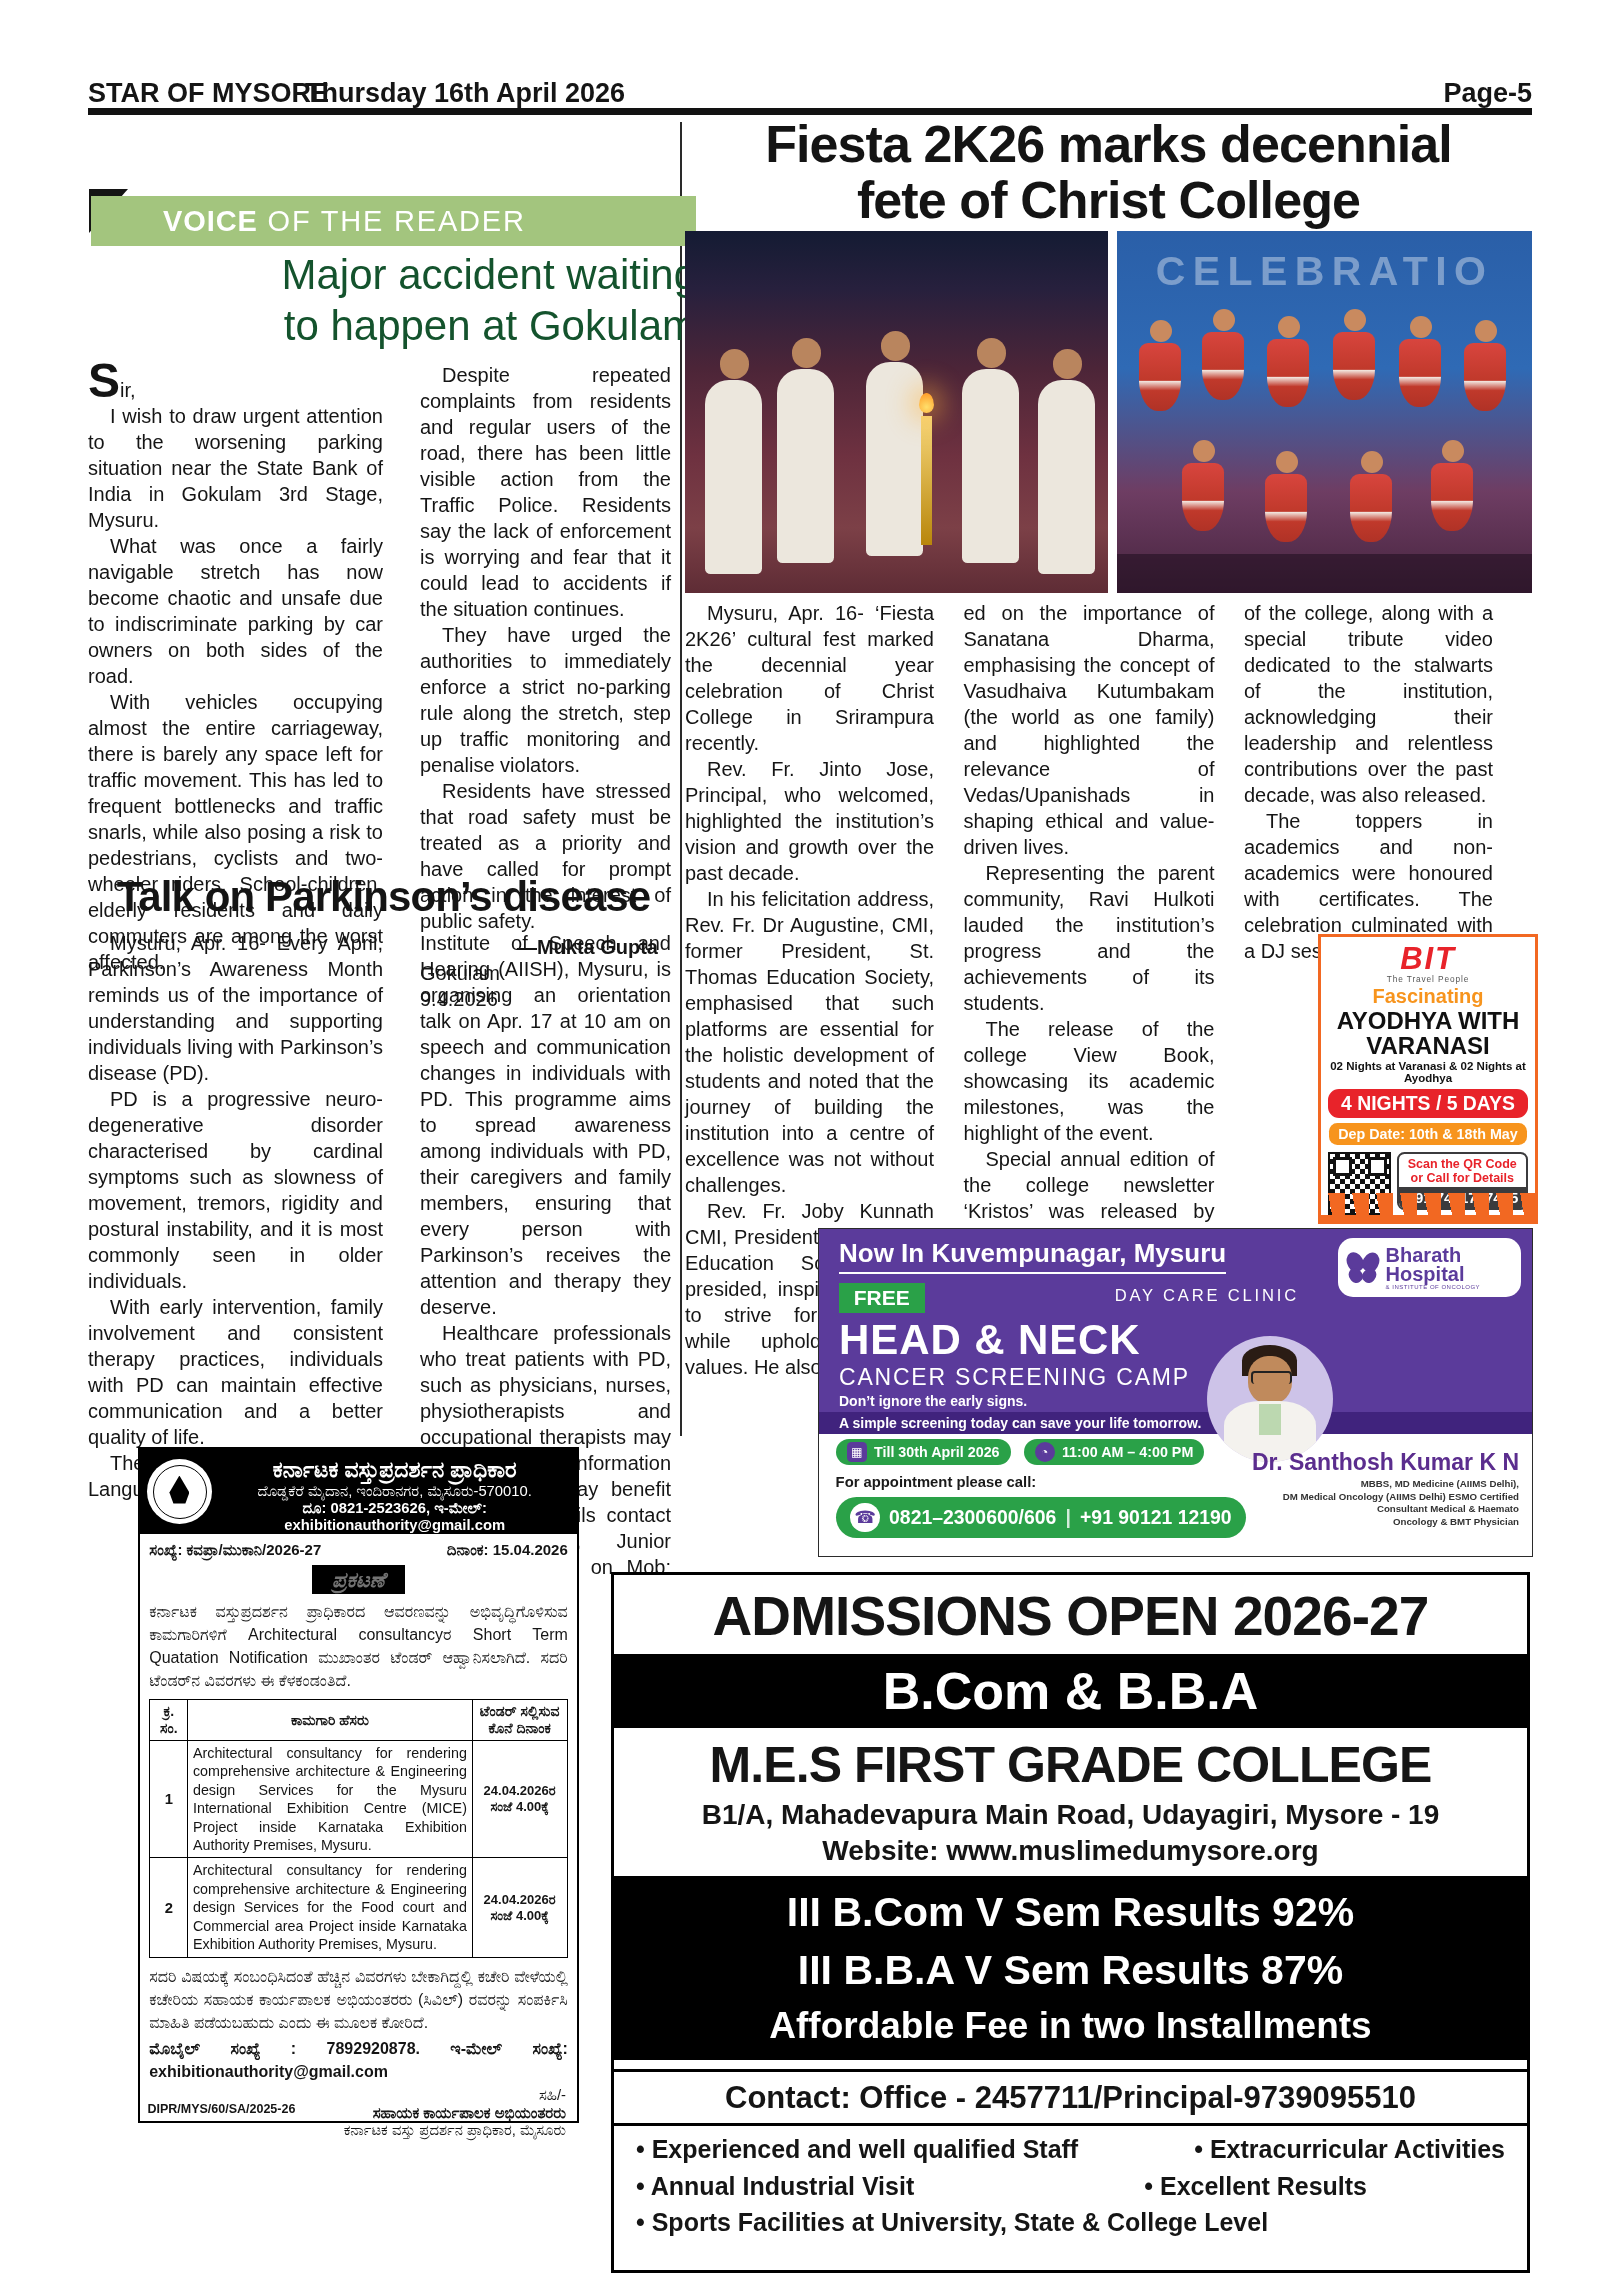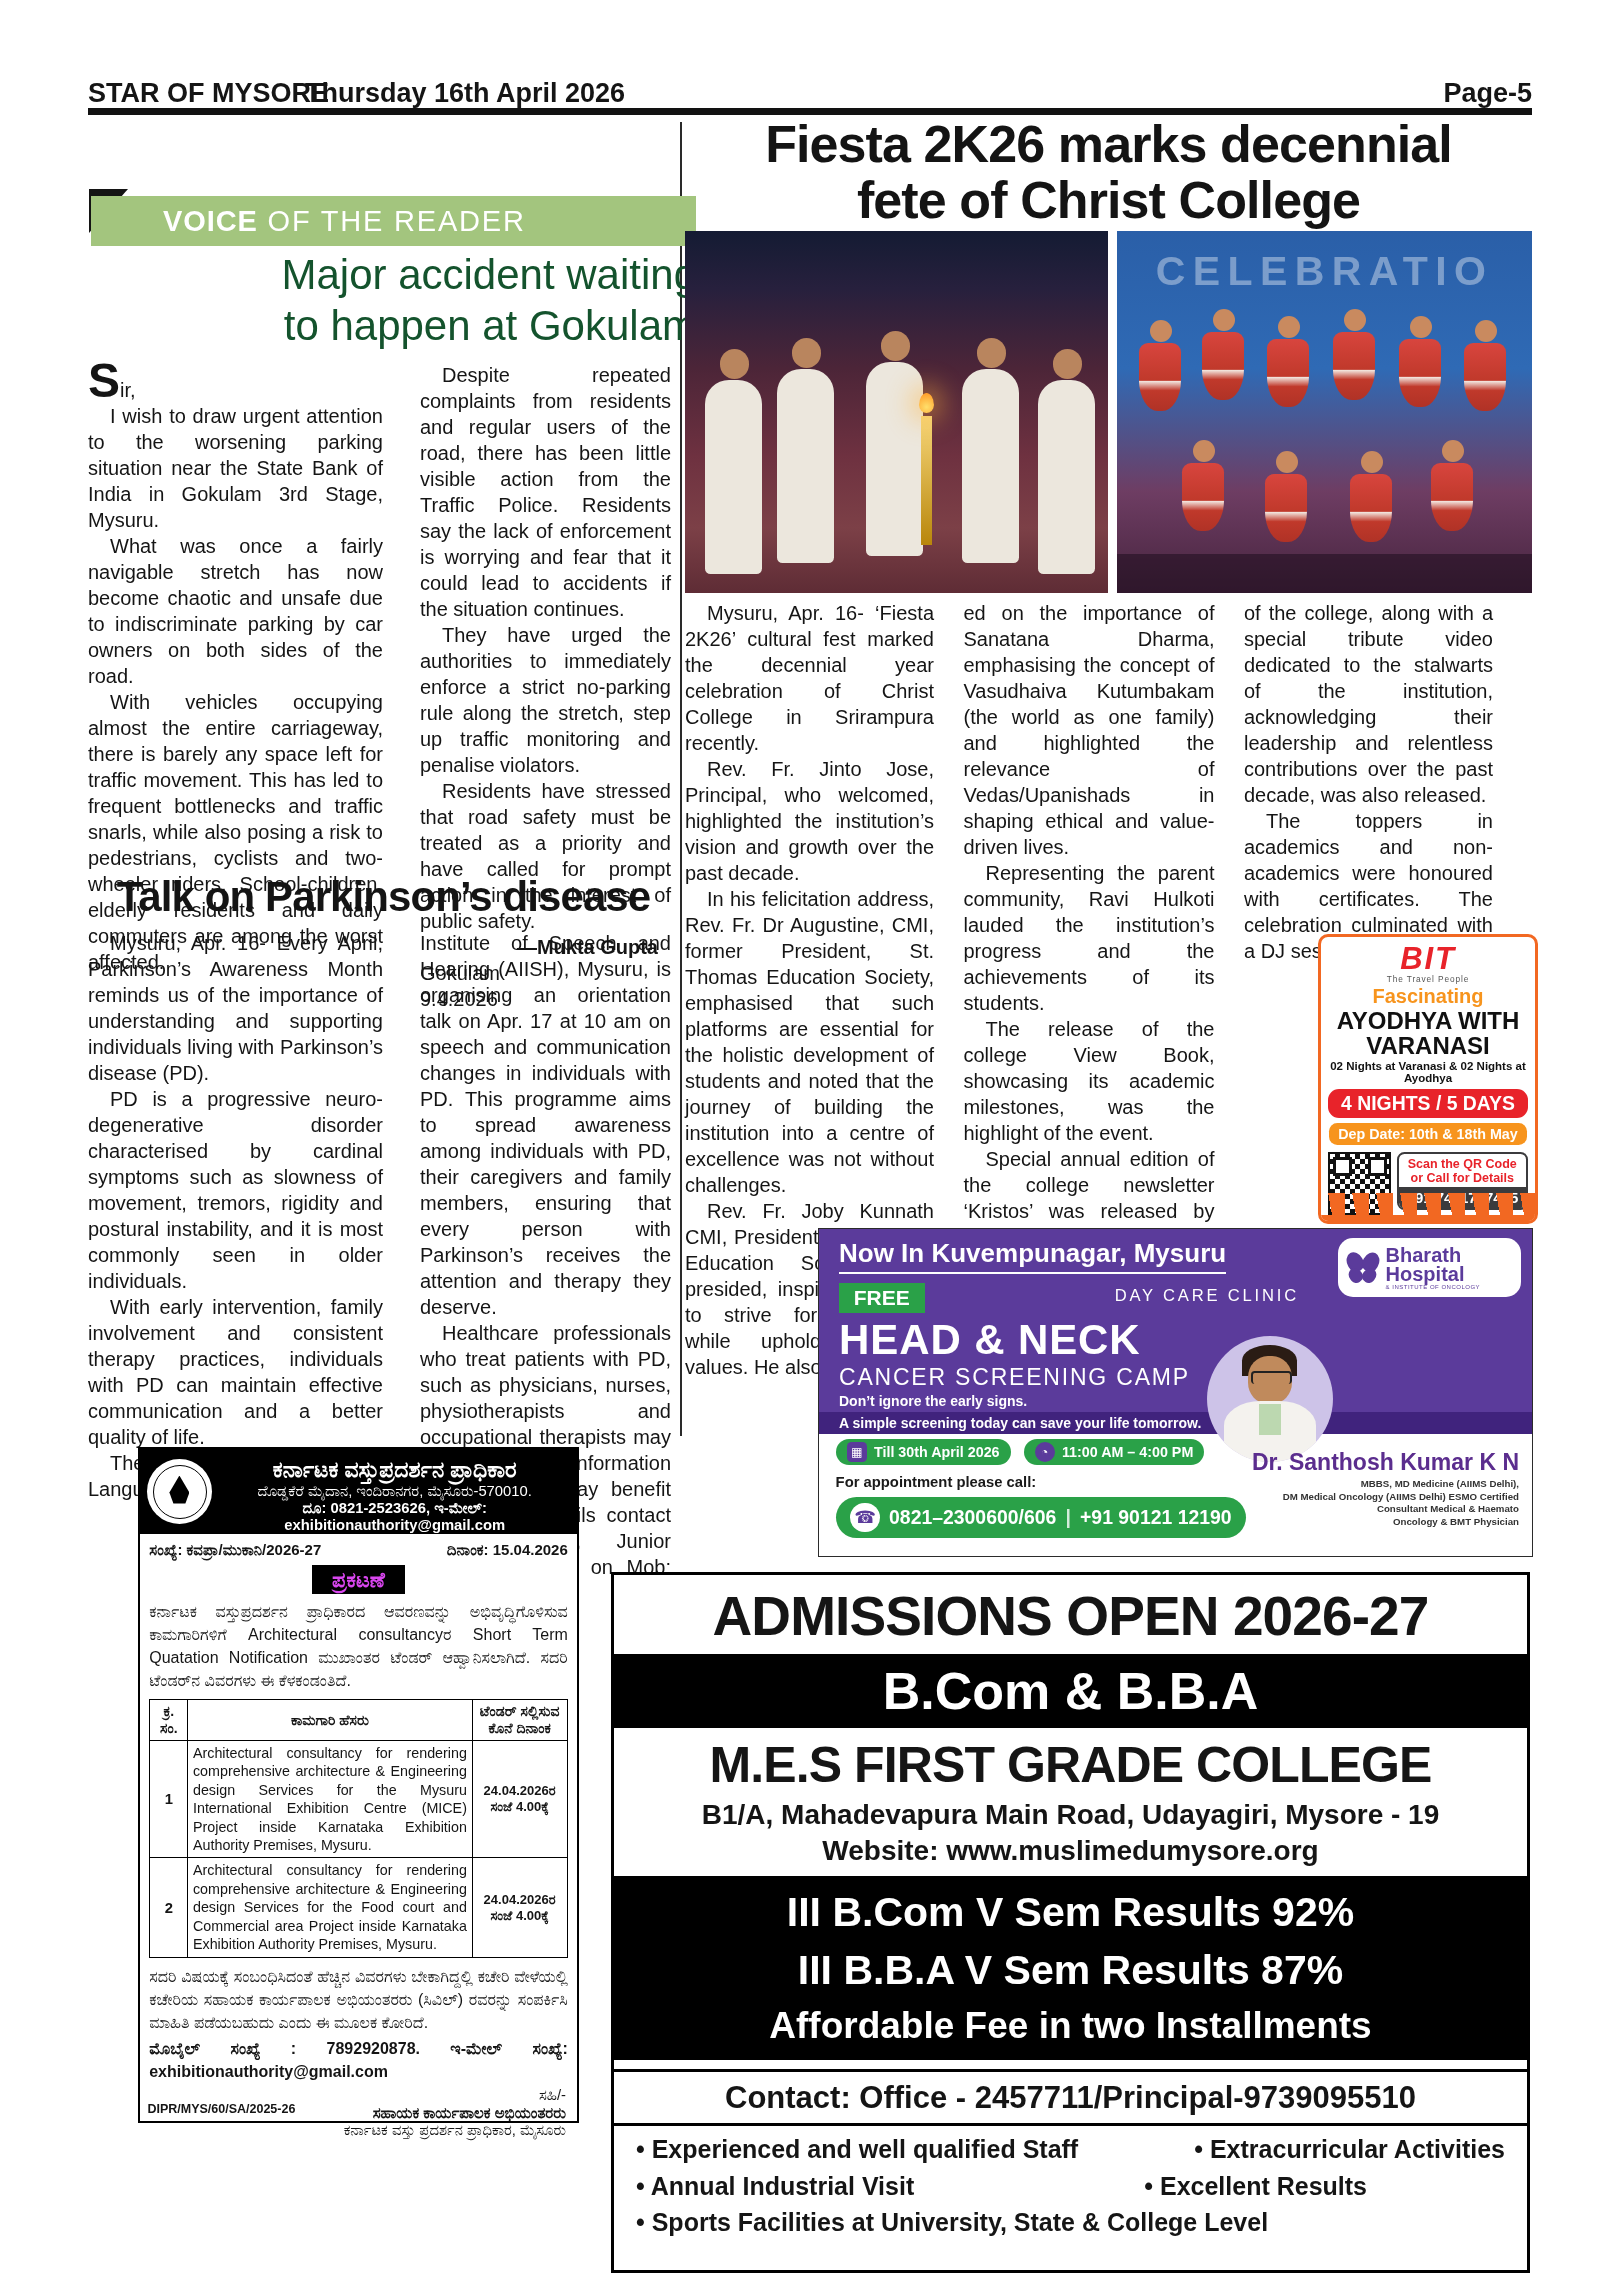--- a/index.html
+++ b/index.html
@@ -112,21 +112,21 @@
   .ka{border:2.8px solid #000;background:#fff;box-sizing:border-box;}
   .ka-head{background:#000;color:#fff;height:85px;display:flex;align-items:center;padding:3.7px 7.4px;box-sizing:border-box;gap:7.4px;}
   .ka-emb{width:65px;height:65px;border-radius:50%;background:#fff;flex:0 0 auto;position:relative;}
   .ka-emb::before{content:"";position:absolute;inset:5.5px;border-radius:50%;border:1.8px solid #000;}
   .ka-emb::after{content:"";position:absolute;left:22px;top:16.6px;width:20px;height:28px;background:#000;
                  clip-path:polygon(50% 0,100% 60%,80% 100%,20% 100%,0 60%);}
   .ka-head .l1{font-weight:700;font-size:22px;line-height:1.1;margin-top:8px;}
   .ka-head .l2{font-size:14.8px;}
   .ka-head .l3{font-weight:700;font-size:14.8px;}
   .ka-ref{display:flex;justify-content:space-between;padding:7.4px 9.2px 0;font-weight:700;font-size:15px;}
-  .ka-title{background:#000;color:#d946ef;font-weight:700;font-size:21px;width:fit-content;margin:5.5px auto 3.7px;padding:2.8px 20px;}
+  .ka-title{background:#000;color:#737373;font-weight:700;font-size:21px;width:fit-content;margin:5.5px auto 3.7px;padding:2.8px 20px;font-style:italic;}
   .ka-body{padding:1.8px 9.2px;font-size:16px;line-height:23px;text-align:justify;}
   table.ka-tbl{border-collapse:collapse;margin:5.5px 9.2px;width:calc(100% - 18.5px);}
   .ka-tbl th,.ka-tbl td{border:1.8px solid #000;padding:2.8px 4.6px;}
   .ka-tbl th{font-size:14px;text-align:center;}
   .ka-tbl td.no{font-size:14.8px;font-weight:700;text-align:center;width:28px;}
   .ka-tbl td.desc{font-size:14.3px;line-height:18.5px;text-align:justify;}
   .ka-tbl td.dt{font-size:13px;font-weight:700;text-align:center;width:85px;}
   .ka-sig{text-align:right;padding:1.8px 11px 0;font-size:14.8px;}
   .ka-sig .b{font-weight:700;font-size:15px;}
   .ka-dipr{position:absolute;left:7.4px;bottom:5.5px;font-size:12.5px;font-weight:700;}
@@ -283,21 +283,21 @@
       <p>The release of the college View Book, showcasing its academic milestones, was the highlight of the event.</p>
       <p>Special annual edition of the college newsletter ‘Kristos’ was released by the dignitaries, in the presence of Christ Media Coordinator S. Shilpa and Student Coordinators M.N. Anusha and Jezneel Lomeo.</p>
       <p>A video presentation depicting the academic accomplishments</p>
     </div>
     <div style="width:249px;">
       <p class="noind">of the college, along with a special tribute video dedicated to the stalwarts of the institution, acknowledging their leadership and relentless contributions over the past decade, was also released.</p>
       <p>The toppers in academics and non-academics were honoured with certificates. The celebration culminated with a DJ session.</p>
     </div>
   </div>
 
-  <div class="abs bit" style="left:1318px;top:934px;width:214px;height:284px;border-radius:10px;">
+  <div class="abs bit" style="left:1318px;top:934px;width:214px;height:284px;">
     <div style="margin-top:5.5px;" class="bit-brand"><span>BIT</span></div>
     <div class="bit-tag">The Travel People</div>
     <div class="bit-kick">Fascinating</div>
     <div class="bit-title">AYODHYA WITH</div>
     <div class="bit-title">VARANASI</div>
     <div class="bit-sub">02 Nights at Varanasi &amp; 02 Nights at Ayodhya</div>
     <div><span class="pill red">4 NIGHTS / 5 DAYS</span></div>
     <div><span class="pill org">Dep Date: 10th &amp; 18th May</span></div>
     <div style="display:flex;align-items:flex-start;gap:5.5px;padding:7.4px 7.4px 0;">
       <div class="qr"></div>

